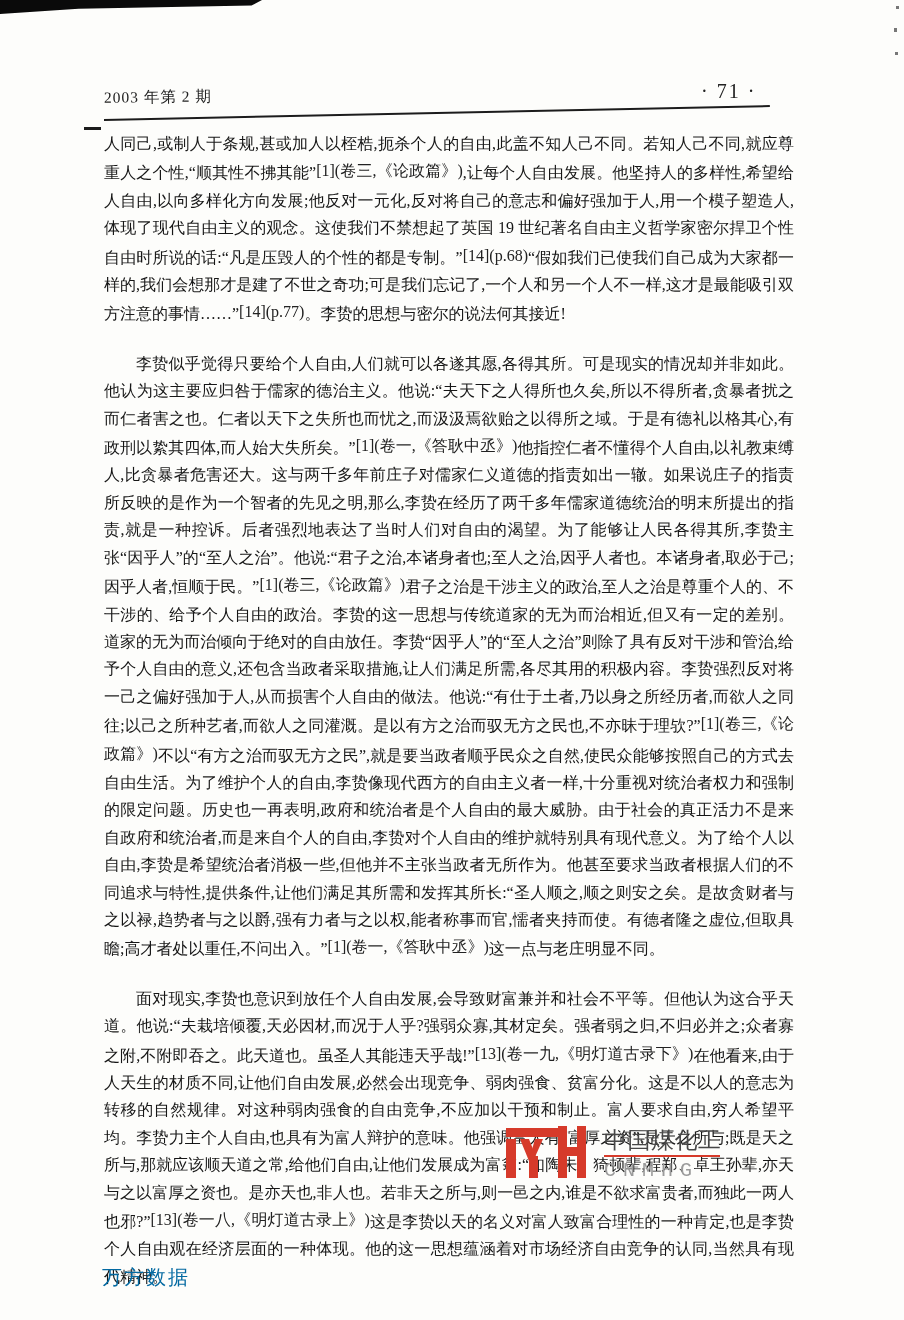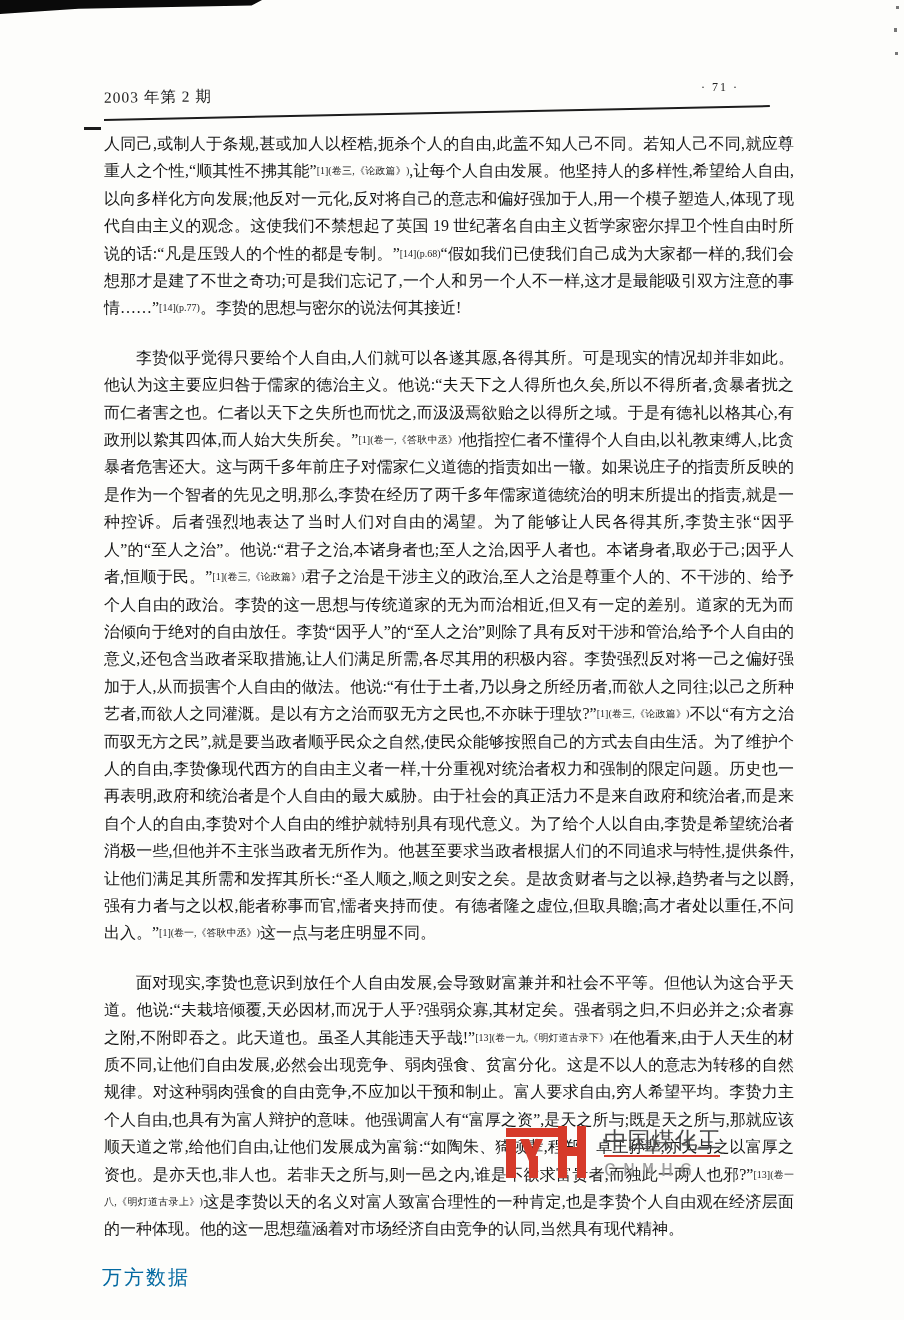--- a/index.html
+++ b/index.html
@@ -14,39 +14,39 @@
     position:absolute;left:0;top:0;width:262px;height:14px;background:#0a0a0a;
     clip-path:polygon(0 0,100% 0,96% 40%,30% 62%,0 100%);
   }
   .scan-speck{position:absolute;background:#777;}
   
   .issue{
     position:absolute;left:104px;top:87px;font-size:15.5px;color:#222;
     letter-spacing:1px;transform:rotate(-0.8deg);
   }
   .pageno{
-    position:absolute;left:701px;top:80px;font-size:12px;color:#222;letter-spacing:2px;
+    position:absolute;left:701px;top:80px;font-size:20px;color:#222;letter-spacing:2px;
   }
   .header-rule{
     position:absolute;left:104px;top:119px;width:666px;height:2px;background:#1c1c1c;
     transform:rotate(-1.2deg);transform-origin:left center;
   }
   .header-rule-dash{
     position:absolute;left:84px;top:127px;width:17px;height:3px;background:#1c1c1c;
   }
   
   .article{
     position:absolute;left:104px;top:130px;width:690px;
     font-size:16px;line-height:27.4px;text-align:justify;
     color:#161616;
   }
   .article p{margin:0;padding:0;}
   .article p.indent{text-indent:2em;margin-top:22px;}
   .cite{
-    font-size:10px;letter-spacing:0;vertical-align:2px;color:#222;
+    font-size:16px;letter-spacing:0;vertical-align:2px;color:#222;
   }
   .wm-gap{display:inline-block;width:193px;height:1px;}
   
   .watermark{
     position:absolute;left:506px;top:1124px;display:flex;align-items:center;
   }
   .wm-logo{display:block;}
   .wm-text{margin-left:10px;display:flex;flex-direction:column;}
   .wm-title{
     font-family:"Liberation Sans","DejaVu Sans",sans-serif;

